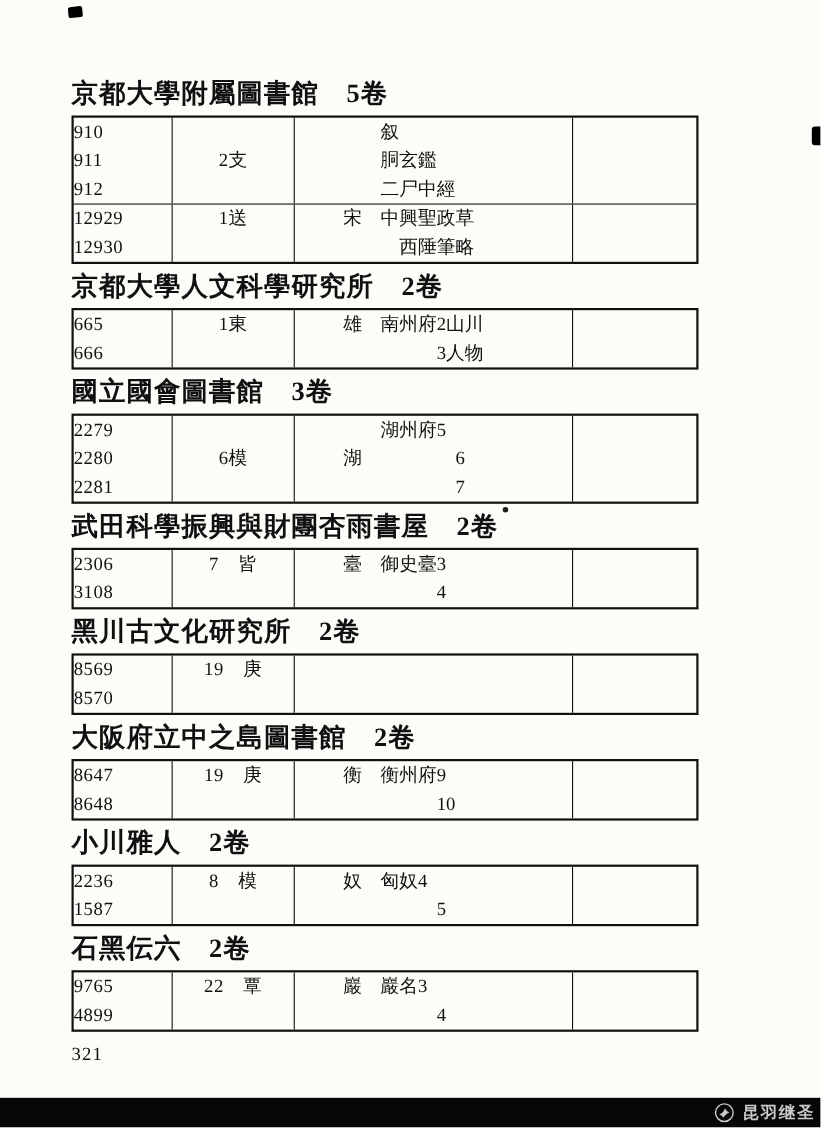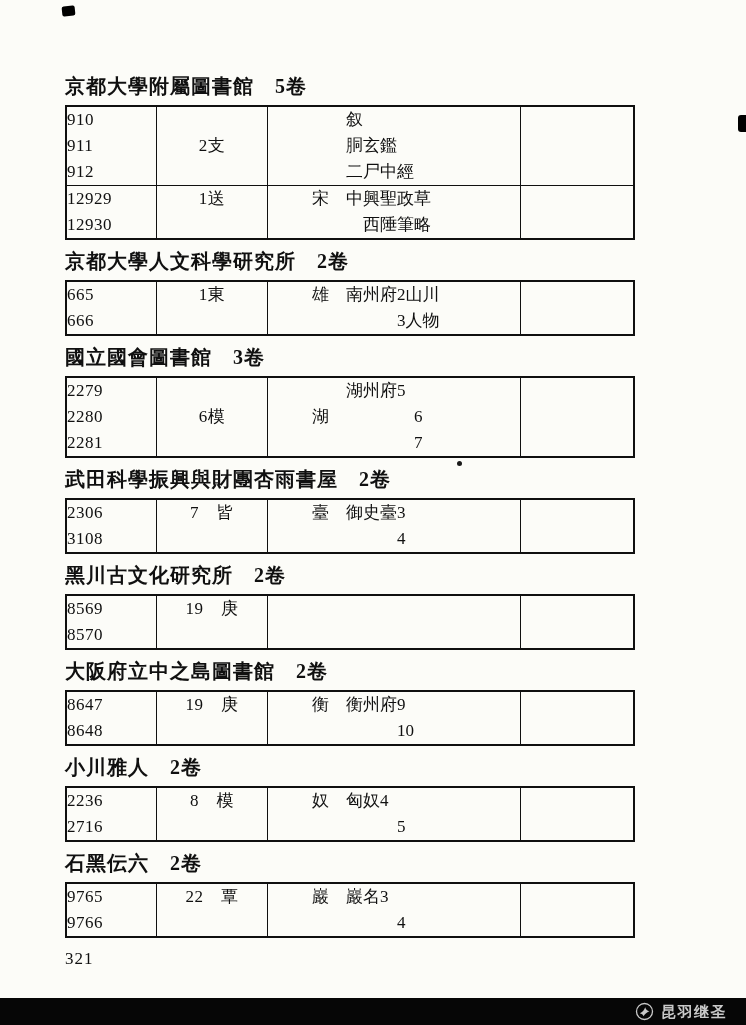--- a/index.html
+++ b/index.html
@@ -5,21 +5,21 @@
   :root { --ink:#101010; --paper:#fcfcf8; }
   html, body { margin:0; padding:0; }
   body {
     width:746px; height:1025px;
     position:relative; overflow:hidden;
     background:var(--paper); color:var(--ink);
     font-family:"Liberation Serif","DejaVu Serif",serif;
   }
   .content { padding:76px 111px 0 65px; }
   .title {
-    font-size:20px; font-weight:bold; line-height:21px;
+    font-size:24px; font-weight:bold; line-height:21px;
     margin:0 0 8px 0; letter-spacing:1px; white-space:pre;
   }
   .ctable { border:2.2px solid var(--ink); margin-bottom:11px; }
   .tgroup { display:flex; }
   .tgroup + .tgroup { border-top:1.8px solid var(--ink); }
   .cell { border-right:1.8px solid var(--ink); min-height:26px; }
   .cell:last-child { border-right:0; }
   .cell.numc { width:89px; flex:none; }
   .cell.labelc { width:110px; flex:none; display:flex; justify-content:center; align-items:flex-start; }
   .tgroup.center-label .cell.labelc { align-items:center; }
@@ -27,21 +27,21 @@
   .cell.emptyc { flex:1; }
   .line { height:26px; line-height:26px; font-size:17px; white-space:pre; }
   .numc .line { text-align:left; letter-spacing:0.5px; }
   .labelc .line { letter-spacing:0.5px; }
   .contentc .line { padding-left:44px; }
   .pageno { text-align:left; padding-right:112px; margin-top:6px; font-size:17px; letter-spacing:1px; }
   .footer-bar {
     position:absolute; left:0; bottom:0; width:100%; height:27px;
     background:#060606; box-sizing:border-box;
     display:flex; align-items:center; justify-content:flex-end;
-    gap:7px; padding-right:19px;
+    gap:7px; padding-right:5px;
   }
   .wm-text {
     color:#c9c9c9; font-family:"Liberation Sans","DejaVu Sans",sans-serif;
     font-size:15px; font-weight:bold; letter-spacing:1.5px; line-height:27px;
   }
   .logo { display:inline-flex; color:#c9c9c9; }
   .artifact { position:absolute; background:#000; }
   .a1 { left:62px; top:6px;  width:13px; height:10px; border-radius:2px; transform:rotate(-6deg); }
   .a2 { right:0;  top:115px; width:8px;  height:17px; border-radius:3px 0 0 3px; }
   .a3 { left:457px; top:461px; width:5px; height:5px; border-radius:50%; background:#1a1a1a; }
@@ -183,40 +183,40 @@
             <div class="cell emptyc"></div>
           </div>
         </div>
       </section>
       <section>
         <div class="title">小川雅人　2卷</div>
         <div class="ctable">
           <div class="tgroup">
             <div class="cell numc">
               <div class="line">2236</div>
-              <div class="line">2716</div>
+              <div class="line">1587</div>
             </div>
             <div class="cell labelc">
               <div class="line">8　模</div>
             </div>
             <div class="cell contentc">
               <div class="line">奴　匈奴4</div>
               <div class="line">　　　　　5</div>
             </div>
             <div class="cell emptyc"></div>
           </div>
         </div>
       </section>
       <section>
         <div class="title">石黑伝六　2卷</div>
         <div class="ctable">
           <div class="tgroup">
             <div class="cell numc">
               <div class="line">9765</div>
-              <div class="line">9766</div>
+              <div class="line">4899</div>
             </div>
             <div class="cell labelc">
               <div class="line">22　覃</div>
             </div>
             <div class="cell contentc">
               <div class="line">巖　巖名3</div>
               <div class="line">　　　　　4</div>
             </div>
             <div class="cell emptyc"></div>
           </div>

